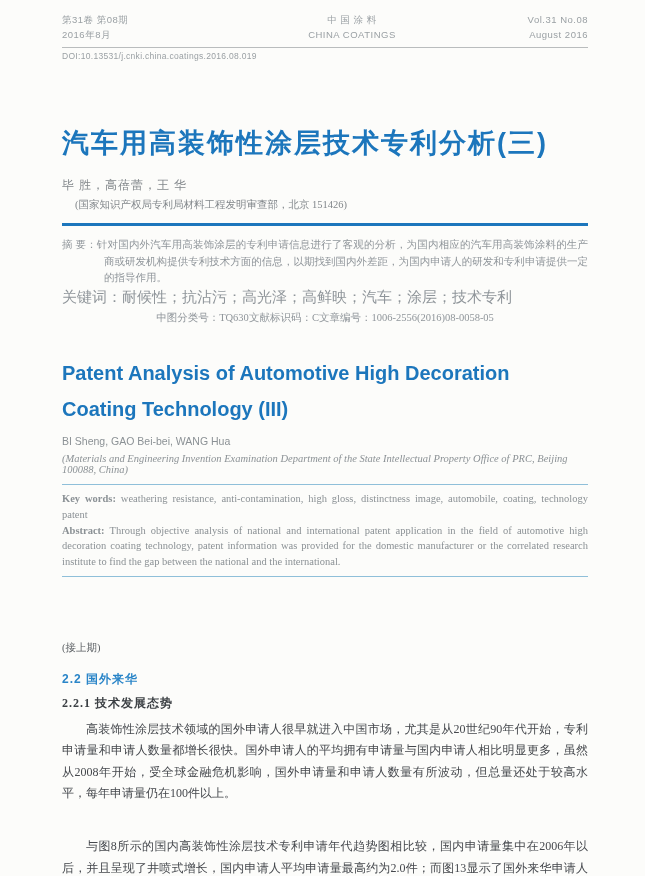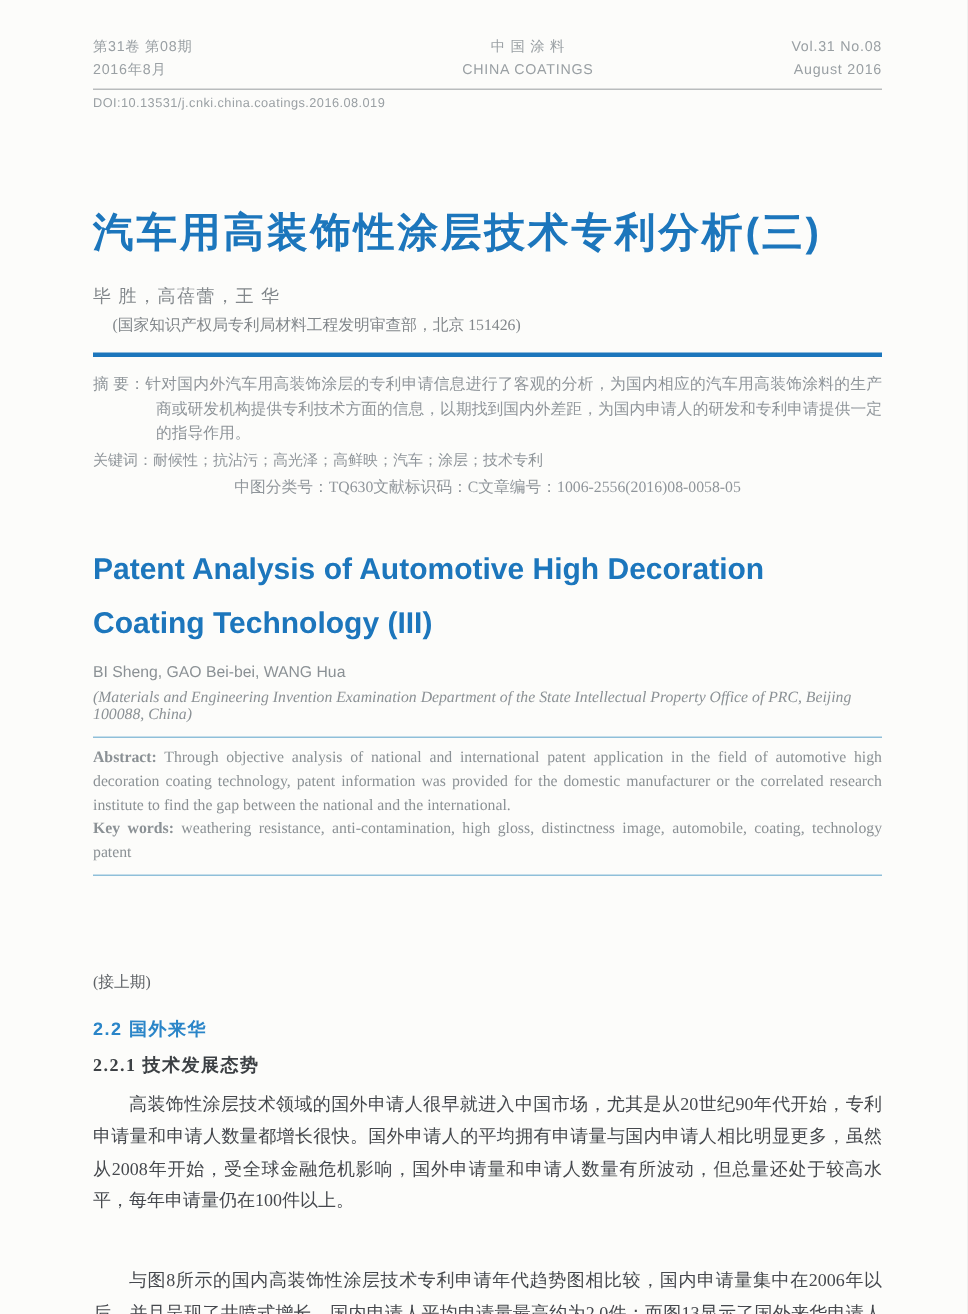--- a/index.html
+++ b/index.html
@@ -9,21 +9,21 @@
   html,body{margin:0;padding:0;background:#e8e8e6;}
   .page{
     position:relative;
     width:645px;height:876px;
     margin:0 auto;
     background:#fcfcfa;
     font-family:"Liberation Serif", serif;
     color:#46494e;
     overflow:hidden;
     box-sizing:border-box;
-    padding:24px 57px 0 62px;
+    padding:12px 57px 0 62px;
   }
   
   .jheader{display:flex;justify-content:space-between;align-items:flex-start;
     font-family:"Liberation Sans", sans-serif;
     font-size:9.5px;line-height:1.6;color:#9aa0a4;letter-spacing:.5px;}
   .jh-col.center{text-align:center;margin-left:48px;}
   .jh-col.right{text-align:right;}
   .header-rule{border-top:1px solid #b9bcbd;margin-top:5px;}
   .doi{font-family:"Liberation Sans", sans-serif;font-size:8.5px;color:#9aa0a4;margin-top:3px;letter-spacing:.3px;}
 
@@ -33,21 +33,21 @@
     font-family:"Liberation Sans", sans-serif;
     font-weight:bold;font-size:27px;letter-spacing:2px;
     color:var(--accent-blue);
   }
   .cn-authors{margin-top:16px;font-size:12px;color:#82878b;letter-spacing:1px;}
   .cn-affiliation{margin-top:4px;font-size:10.5px;color:#82878b;padding-left:13px;}
   .blue-rule{height:3px;background:var(--accent-blue);margin-top:11px;}
 
   .cn-abstract{margin-top:11px;font-size:10.5px;line-height:1.55;color:#8f959a;text-align:justify;}
   .hang{padding-left:42px;text-indent:-42px;}
-  .cn-keywords{margin-top:2px;font-size:10px;color:#8f959a;}
+  .cn-keywords{margin-top:2px;font-size:15px;color:#8f959a;}
   .cn-meta{display:flex;justify-content:center;margin-top:4px;font-size:10.5px;color:#8f959a;}
 
   
   .en-title{
     margin:30px 0 0 0;
     font-family:"Liberation Sans", sans-serif;
     font-weight:bold;font-size:20px;line-height:1.8;
     color:var(--accent-blue);
   }
   .en-authors{margin-top:8px;font-family:"Liberation Sans", sans-serif;font-size:10.5px;color:#8b9195;}
@@ -114,26 +114,26 @@
     <span>文献标识码：C</span>
     <span>文章编号：1006-2556(2016)08-0058-05</span>
   </div>
 
   <h2 class="en-title">Patent Analysis of Automotive High Decoration Coating Technology (III)</h2>
   <div class="en-authors">BI Sheng, GAO Bei-bei, WANG Hua</div>
   <div class="en-affiliation">(Materials and Engineering Invention Examination Department of the State Intellectual Property Office of PRC, Beijing 100088, China)</div>
   <div class="rule-light"></div>
   <div class="en-abstract">
     <div>
+      <span class="lbl-b">Key words:</span>
+      <span>weathering resistance, anti-contamination, high gloss, distinctness image, automobile, coating, technology patent</span>
+    </div>
+    <div>
       <span class="lbl-b">Abstract:</span>
       <span>Through objective analysis of national and international patent application in the field of automotive high decoration coating technology, patent information was provided for the domestic manufacturer or the correlated research institute to find the gap between the national and the international.</span>
-    </div>
-    <div>
-      <span class="lbl-b">Key words:</span>
-      <span>weathering resistance, anti-contamination, high gloss, distinctness image, automobile, coating, technology patent</span>
     </div>
   </div>
   <div class="rule-light"></div>
 
   <div class="continued">(接上期)</div>
 
   <div class="columns">
     <div class="col left">
       <div class="sec-head">2.2 国外来华</div>
       <div class="subsec-head">2.2.1 技术发展态势</div>

